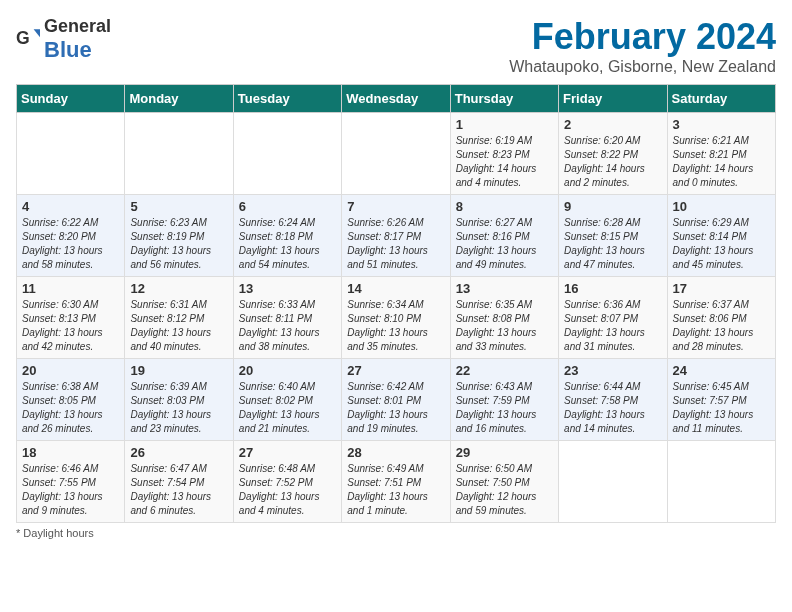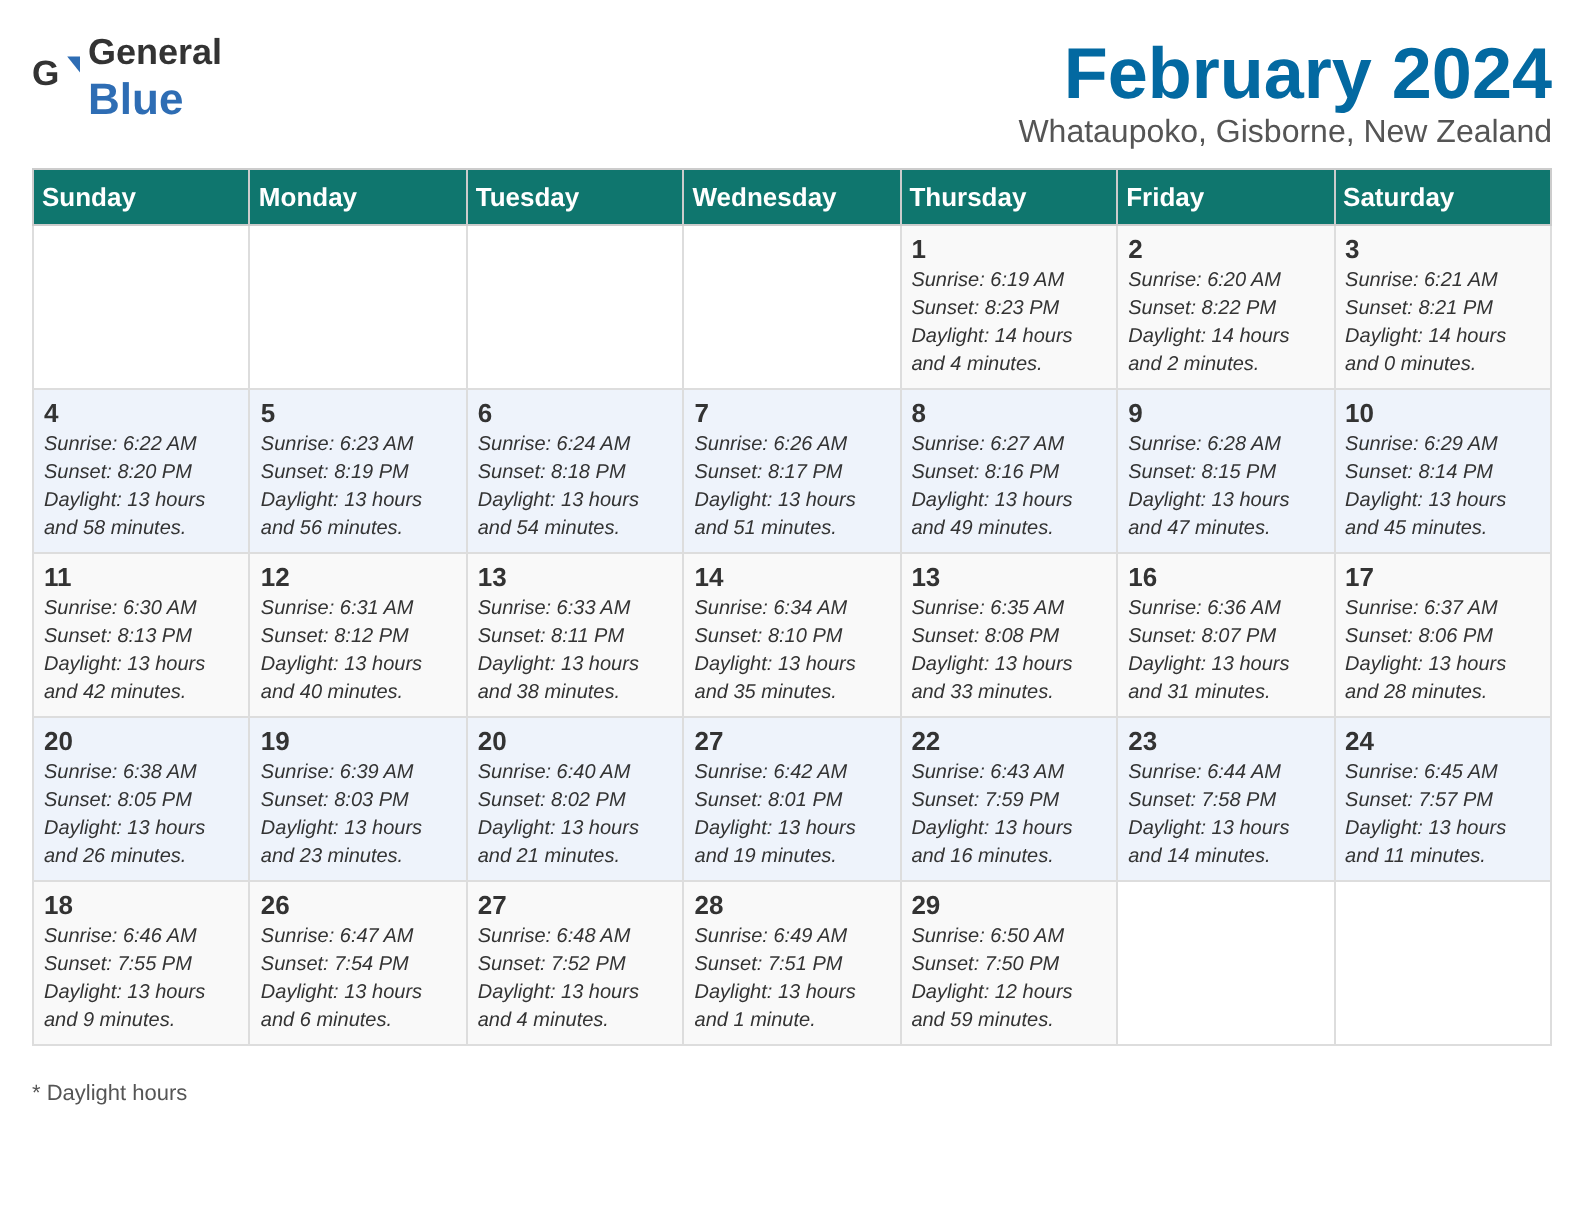--- a/index.html
+++ b/index.html
@@ -70,21 +70,21 @@
       color: #333;
       margin-bottom: 2px;
     }
     .day-info {
       font-size: 10px;
       color: #333;
       line-height: 1.4;
       font-style: italic;
     }
     .footer-note {
-      margin-top: 18px;
+      margin-top: 4px;
       font-size: 11px;
       color: #555;
     }
     .empty-cell {
       background: #fff !important;
     }
   </style>
 </head>
 <body>
 

